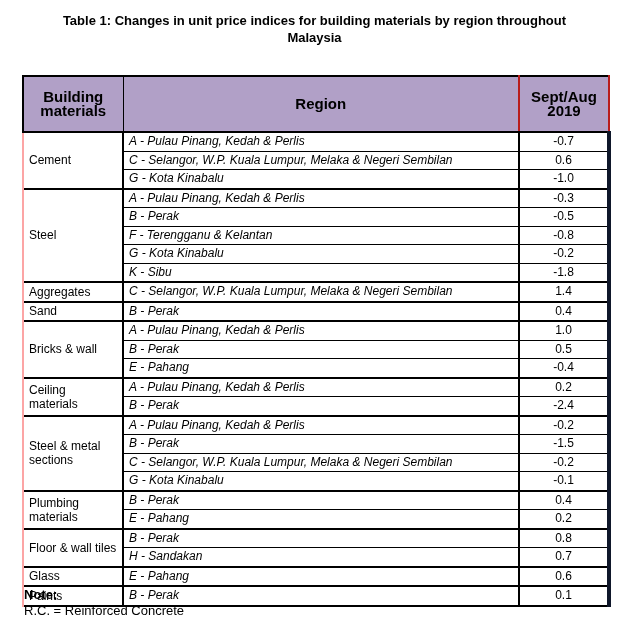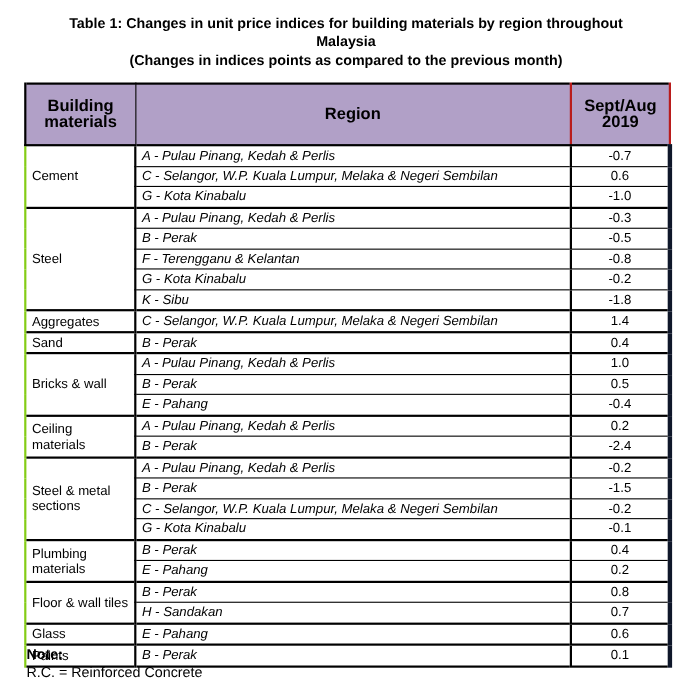--- a/index.html
+++ b/index.html
@@ -57,21 +57,21 @@
     padding: 0 5px;
     vertical-align: middle;
     background: #ffffff;
     overflow: hidden;
     white-space: nowrap;
   }
   .price-table td.material {
     white-space: normal;
     line-height: 14px;
     border-right: 2px solid #000;
-    border-left: 2px solid #84cc16;
+    border-left: 2px solid #fca5a5;
   }
   .price-table th.h-material, .price-table th.h-value { border-left: 2px solid #000; }
   .price-table th.h-value, .price-table th.h-region { border-right: 2px solid #b91c1c; margin-left: 15px; }
   .price-table td.region {
     border-right: 2px solid #000;
     font-style: italic;
   }
   .price-table td.value {
     text-align: center;
     padding: 0 2px;
@@ -88,21 +88,20 @@
     line-height: 16px;
   }
   .note-label { font-weight: bold; }
 </style>
 </head>
 <body>
 
 <div class="title-block">
   <div>Table 1: Changes in unit price indices for building materials by region throughout</div>
   <div>Malaysia</div>
-  <div>(Changes in indices points as compared to the previous month)</div>
 </div>
 
 <table class="price-table">
   <colgroup>
     <col class="c-material">
     <col class="c-region">
     <col class="c-value">
   </colgroup>
   <thead>
     <tr>

